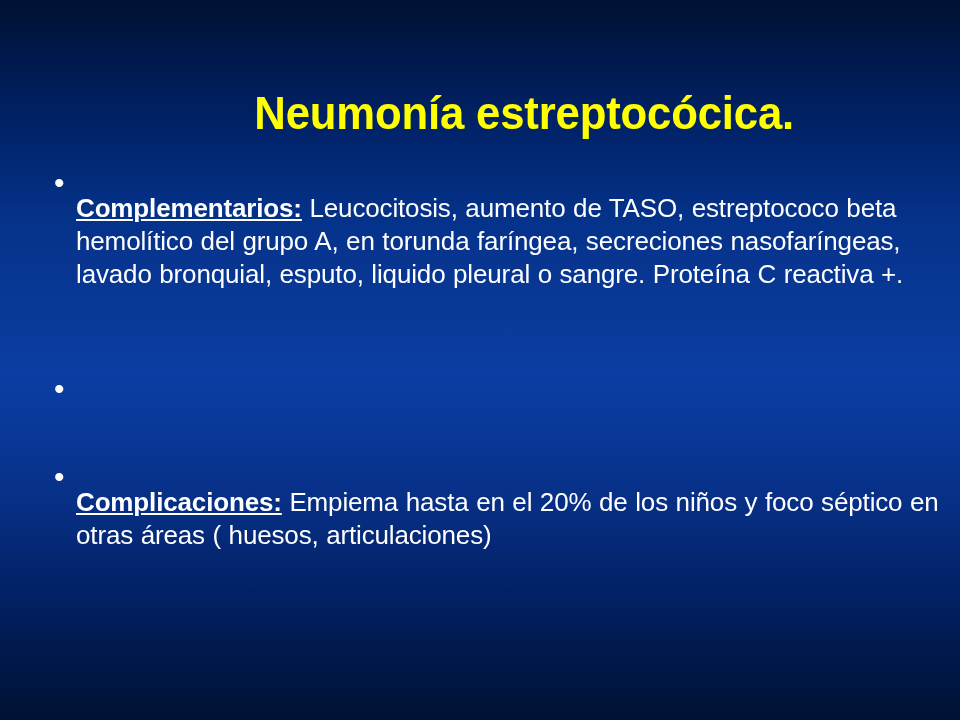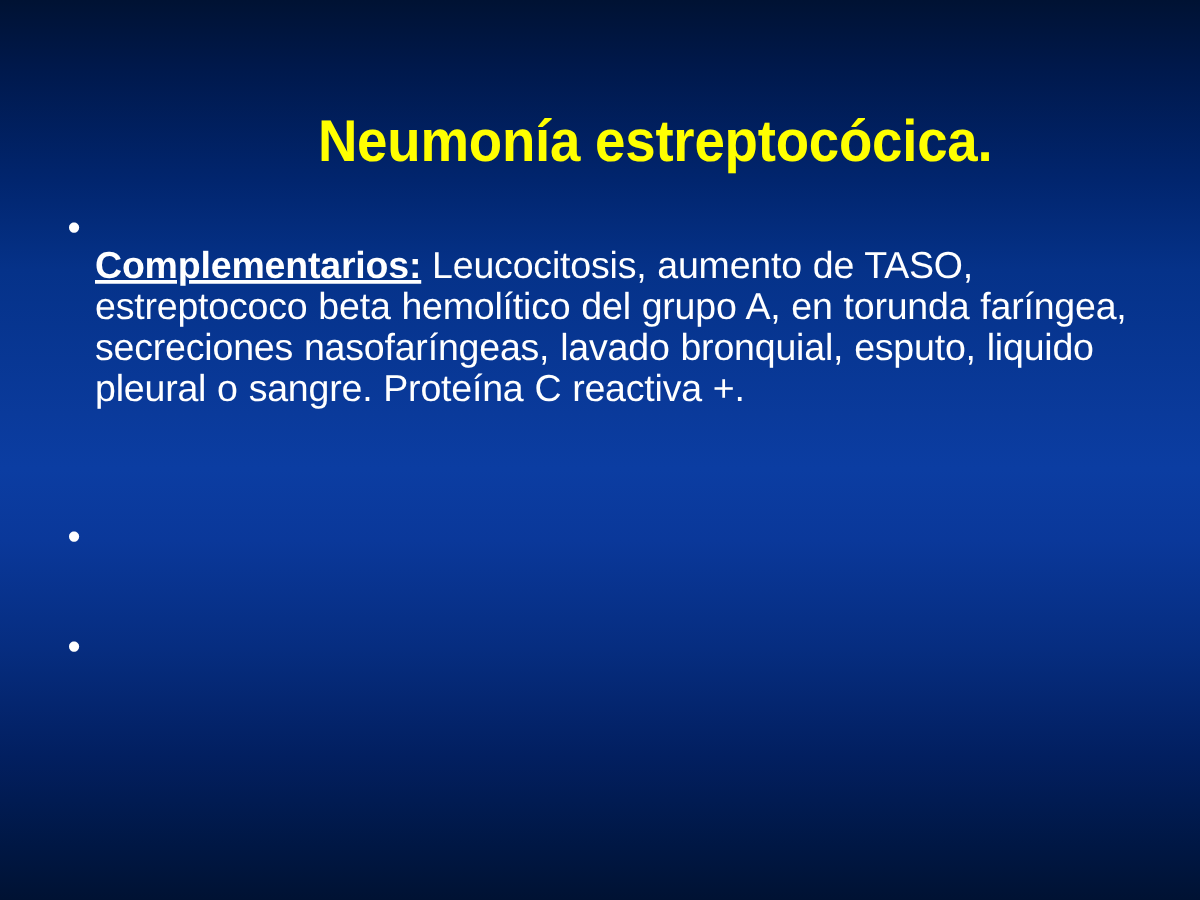--- a/index.html
+++ b/index.html
@@ -82,21 +82,21 @@
     color: #ffffff;
     font-size: 30px;
     line-height: 33px;
     text-align: left;
     padding-left: 12px;
     box-sizing: border-box;
   }
 
   .bullet-text {
     flex: 1 1 auto;
-    font-size: 30px;
+    font-size: 26px;
     line-height: 33px;
     color: #ffffff;
     letter-spacing: -0.15px;
     text-align: left;
     word-spacing: 0.5px;
   }
 
   .lead {
     font-weight: bold;
     text-decoration: underline;
@@ -124,16 +124,19 @@
         <span class="lead">Complementarios:</span><span class="rest"> Leucocitosis, aumento de TASO, estreptococo beta hemolítico del grupo A, en torunda faríngea, secreciones nasofaríngeas, lavado bronquial, esputo, liquido pleural o sangre. Proteína C reactiva +.</span>
       </p>
     </div>
 
     <div class="bullet-row">
       <span class="bullet-marker">•</span>
     </div>
 
     <div class="bullet-row">
       <span class="bullet-marker">•</span>
+      <p class="bullet-text">
+        <span class="lead">Complicaciones:</span><span class="rest"> Empiema hasta en el 20% de los niños y foco séptico en otras áreas ( huesos, articulaciones)</span>
+      </p>
     </div>
 
   </div>
 </div>
 
 </body></html>

